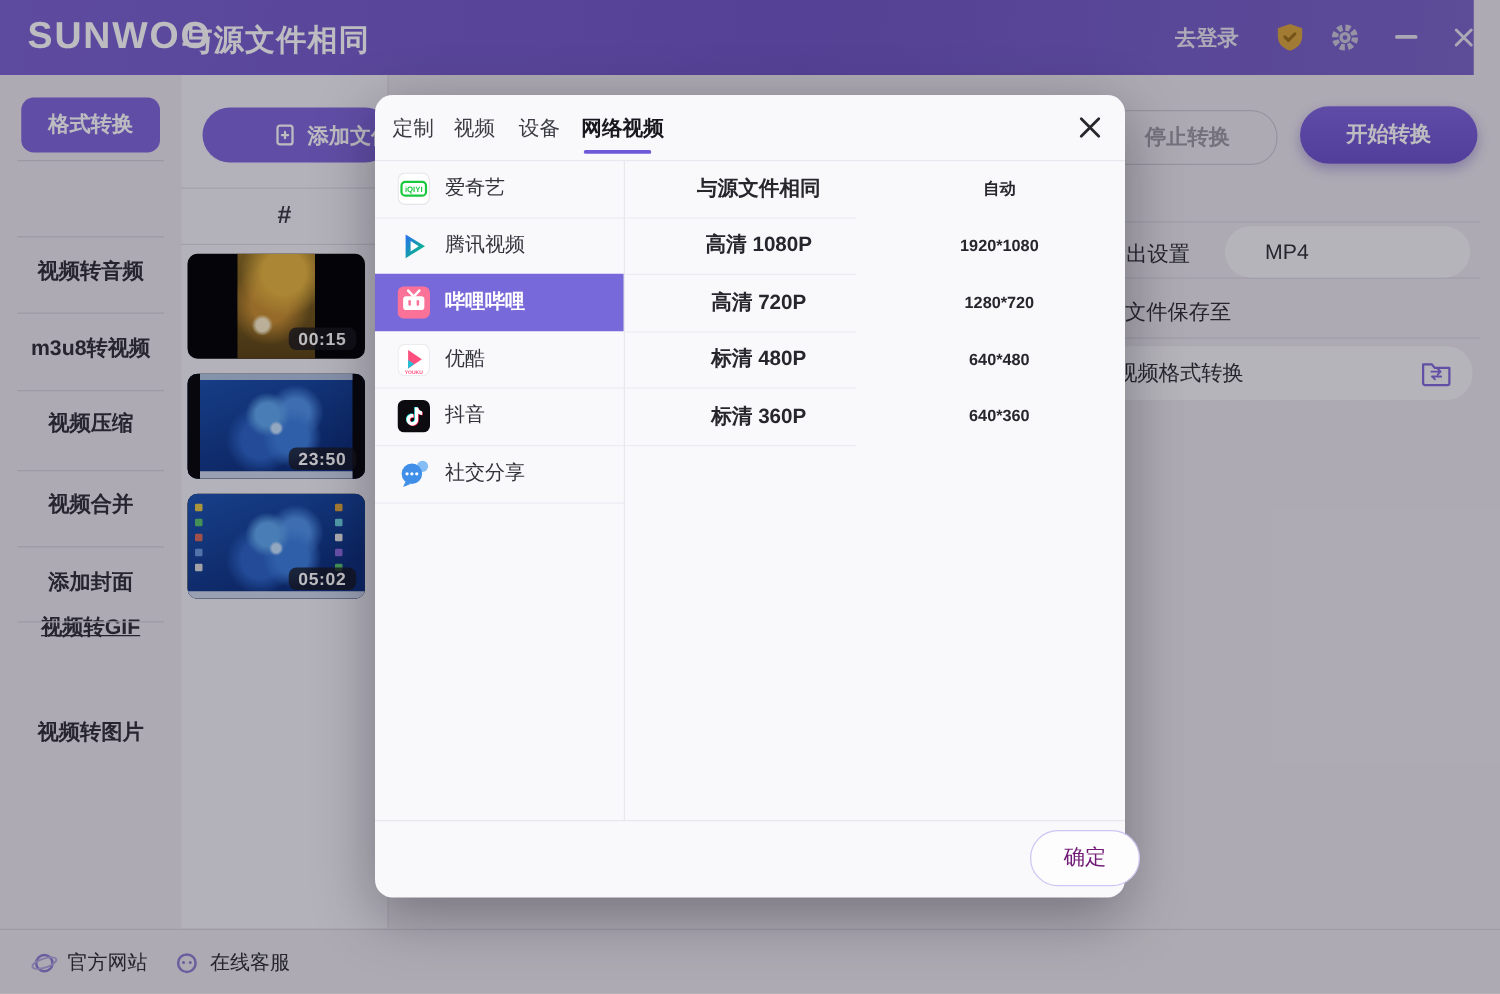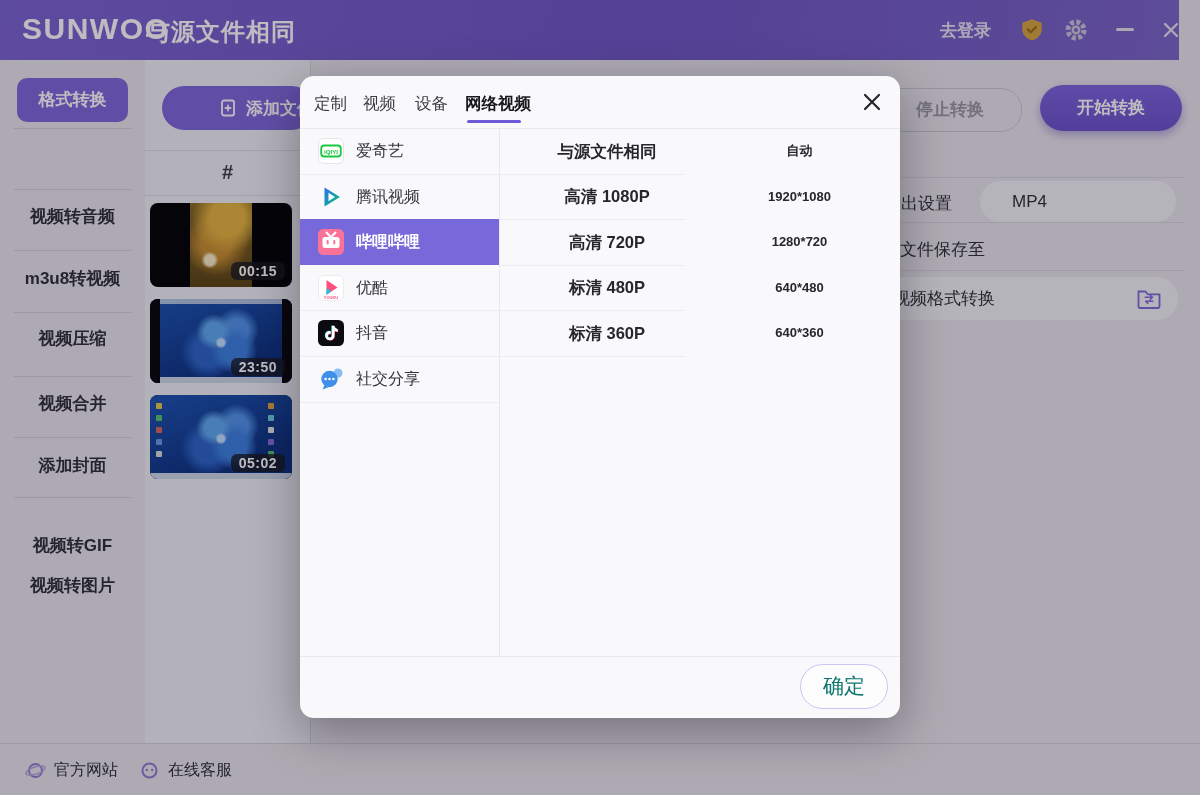--- a/index.html
+++ b/index.html
@@ -95,23 +95,23 @@
   .plat-row{position:absolute;left:0;width:199px;height:46px;cursor:pointer;}
   .plat-row .p-ic{position:absolute;left:18px;top:10px;width:26px;height:26px;}
   .plat-row .p-label{position:absolute;left:56px;top:0;line-height:46px;font-size:16px;color:#34343c;}
   .plat-row.selected{background:#7769d9;}
   .plat-row.selected .p-label{color:#fff;font-weight:600;}
   .res-row{position:absolute;left:200px;width:400px;height:46px;cursor:pointer;font-weight:bold;}
   .res-name{position:absolute;left:0;width:214px;line-height:46px;text-align:center;font-size:16.5px;color:#26262c;}
   .res-val{position:absolute;left:214px;width:171px;line-height:46px;text-align:center;font-size:13px;color:#26262c;}
   .row-line-l{position:absolute;left:0;width:199px;height:1px;background:#ececf2;}
   .row-line-r{position:absolute;left:200px;width:185px;height:1px;background:#ececf2;}
-  #confirm-btn{position:absolute;left:500px;top:588px;width:88px;height:45px;border-radius:23px;
-    background:#fdfdfe;border:1.5px solid #cec5f2;box-sizing:border-box;color:#0f766e;
-    font-size:21px;line-height:42px;text-align:center;cursor:pointer;}
+  #confirm-btn{position:absolute;left:524px;top:588px;width:88px;height:45px;border-radius:23px;
+    background:#fdfdfe;border:1.5px solid #cec5f2;box-sizing:border-box;color:#701a75;
+    font-size:17px;line-height:42px;text-align:center;cursor:pointer;}
 </style>
 </head>
 <body>
 
 <div id="app">
 
   <div id="titlebar" class="ab">
     <span id="logo" class="ab">SUNWOO</span>
     <span id="app-title" class="ab">与源文件相同</span>
     <span id="login" class="ab">去登录</span>
@@ -129,21 +129,21 @@
     </svg>
   </div>
 
   <div id="sidebar" class="ab">
     <div class="side-active">格式转换</div>
     <div class="side-item" style="top:145px;">视频转音频</div>
     <div class="side-item" style="top:207px;">m3u8转视频</div>
     <div class="side-item" style="top:267px;">视频压缩</div>
     <div class="side-item" style="top:332px;">视频合并</div>
     <div class="side-item" style="top:394px;">添加封面</div>
-    <div class="side-item" style="top:474px;">视频转GIF</div>
+    <div class="side-item" style="top:430px;text-decoration:underline;">视频转GIF</div>
     <div class="side-item" style="top:514px;">视频转图片</div>
     <div class="side-div" style="top:68px;"></div>
     <div class="side-div" style="top:129px;"></div>
     <div class="side-div" style="top:190px;"></div>
     <div class="side-div" style="top:252px;"></div>
     <div class="side-div" style="top:316px;"></div>
     <div class="side-div" style="top:377px;"></div>
     <div class="side-div" style="top:437px;"></div>
   </div>
 

